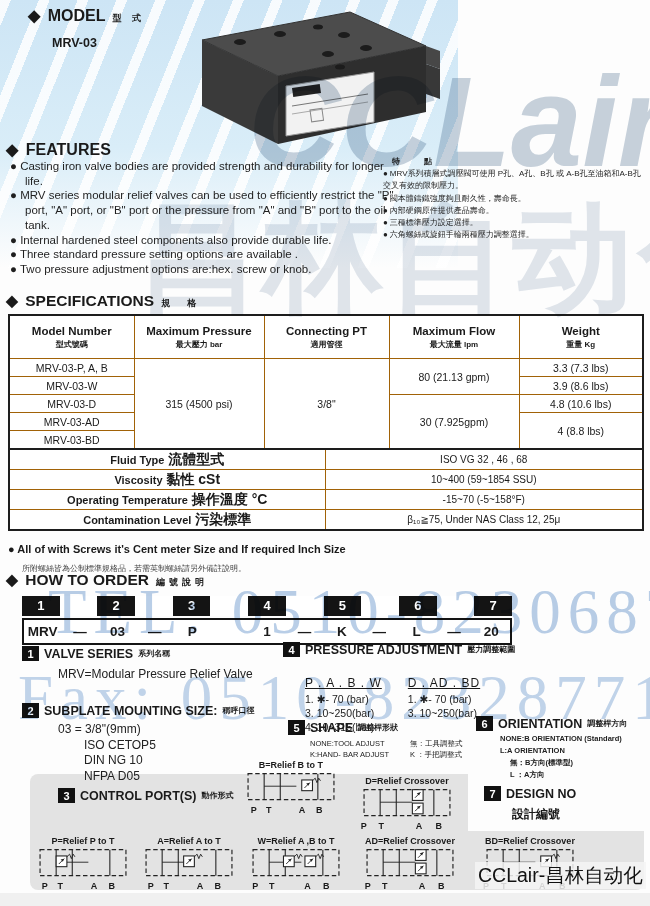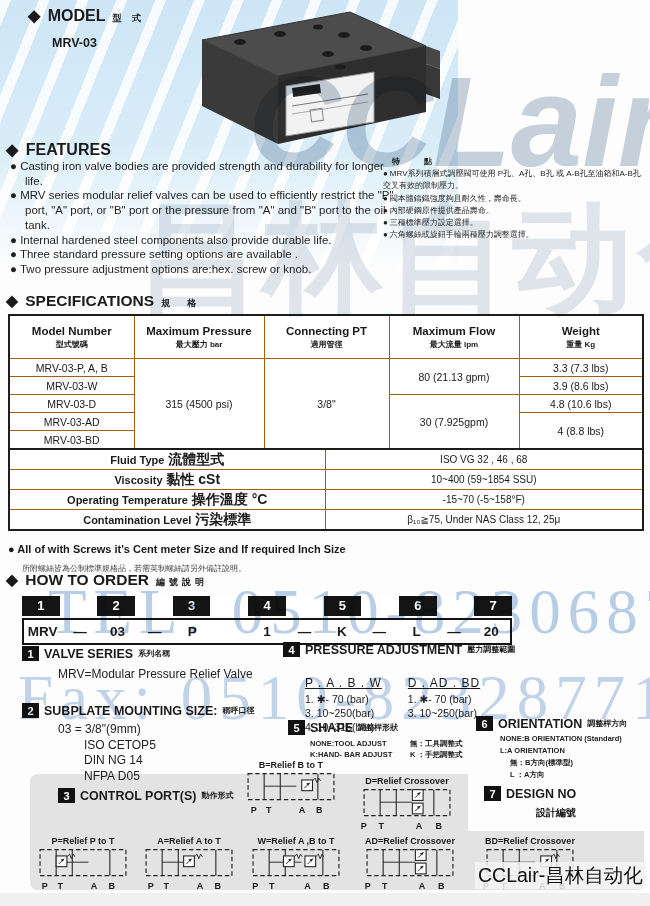--- a/index.html
+++ b/index.html
@@ -73,32 +73,32 @@
   .s1{left:22px;top:646px;}
   .s1-body{margin:6px 12px 0 36px;font-size:12px;color:#222;}
   .s4{left:283px;top:642px;width:362px;}
   .s4-cols{display:flex;gap:26px;margin:3px 0 0 22px;}
   .s4 h4{margin:16px 0 2px 0;font-size:12px;font-weight:400;text-decoration:underline;letter-spacing:1px;}
   .s4 ul{margin:0;padding:0;list-style:none;font-size:10.5px;line-height:14px;color:#222;}
   .s2{left:22px;top:703px;}
   .s2 ul{margin:4px 0 0 36px;padding:0;list-style:none;font-size:12px;line-height:15.5px;color:#222;}
   .s2 ul li.ind{padding-left:26px;}
   .s5{left:288px;top:720px;}
-  .s5 ul{margin:3px 0 0 22px;padding:0;list-style:none;font-size:7.5px;font-weight:700;line-height:11px;color:#222;}
+  .s5 ul{margin:3px 0 0 22px;padding:0;list-style:none;font-size:7.5px;font-weight:400;line-height:11px;color:#222;}
   .s5 .en{display:inline-block;width:100px;}
   .s6{left:476px;top:716px;}
   .s6 ul{margin:2px 0 0 24px;padding:0;list-style:none;font-size:7.5px;font-weight:700;line-height:12px;color:#222;}
   .s6 ul li.ind{padding-left:10px;}
   
   .panel{left:30px;top:774px;width:614px;height:116px;background:#e3e3e3;border-radius:8px;z-index:1;}
   .notch{left:468px;top:774px;width:176px;height:57px;background:#fdfdfd;z-index:1;}
   .s3{left:58px;top:788px;z-index:2;}
   .s3 .sec-title{font-size:12.5px;}
   .s7{left:484px;top:786px;z-index:2;}
-  .s7-cn{left:512px;top:806px;font-size:10px;font-weight:700;z-index:2;margin-left:24px;}
+  .s7-cn{left:512px;top:806px;font-size:12px;font-weight:700;z-index:2;}
   .diagram{position:absolute;text-align:center;z-index:2;}
   .dg-title{font-size:9px;font-weight:700;white-space:nowrap;}
   .sym{display:block;width:100%;height:34px;margin-top:1px;}
   .ports{position:relative;height:10px;font-size:9px;font-weight:700;}
   .ports span{position:absolute;top:0;}
   .p0{left:8%;} .p1{left:24%;} .p2{left:58%;} .p3{left:76%;}
   .footer-brand{left:475px;top:862px;font-size:19.5px;font-weight:400;color:#111;z-index:4;
        background:rgba(245,245,245,.85);padding:0 3px;white-space:nowrap;}
   .bottom-strip{left:0;top:893px;width:650px;height:13px;background:#f0f0f0;z-index:0;}
 </style>
@@ -324,21 +324,21 @@
 
   <div class="abs sec s2">
     <div class="sec-head">
       <span class="numbox">2</span>
       <span class="sec-title">SUBPLATE MOUNTING SIZE:</span>
       <span class="sec-cn">稱呼口徑</span>
     </div>
     <ul id="s2lines">
         <li>03 = 3/8"(9mm)</li>
         <li class="ind">ISO CETOP5</li>
-        <li class="ind">DIN NG 14</li>
+        <li class="ind">DIN NG 10</li>
         <li class="ind">NFPA D05</li>
       </ul>
   </div>
 
   <div class="abs sec s5">
     <div class="sec-head">
       <span class="numbox">5</span>
       <span class="sec-title">SHAPE</span>
       <span class="sec-cn">調整桿形狀</span>
     </div>

